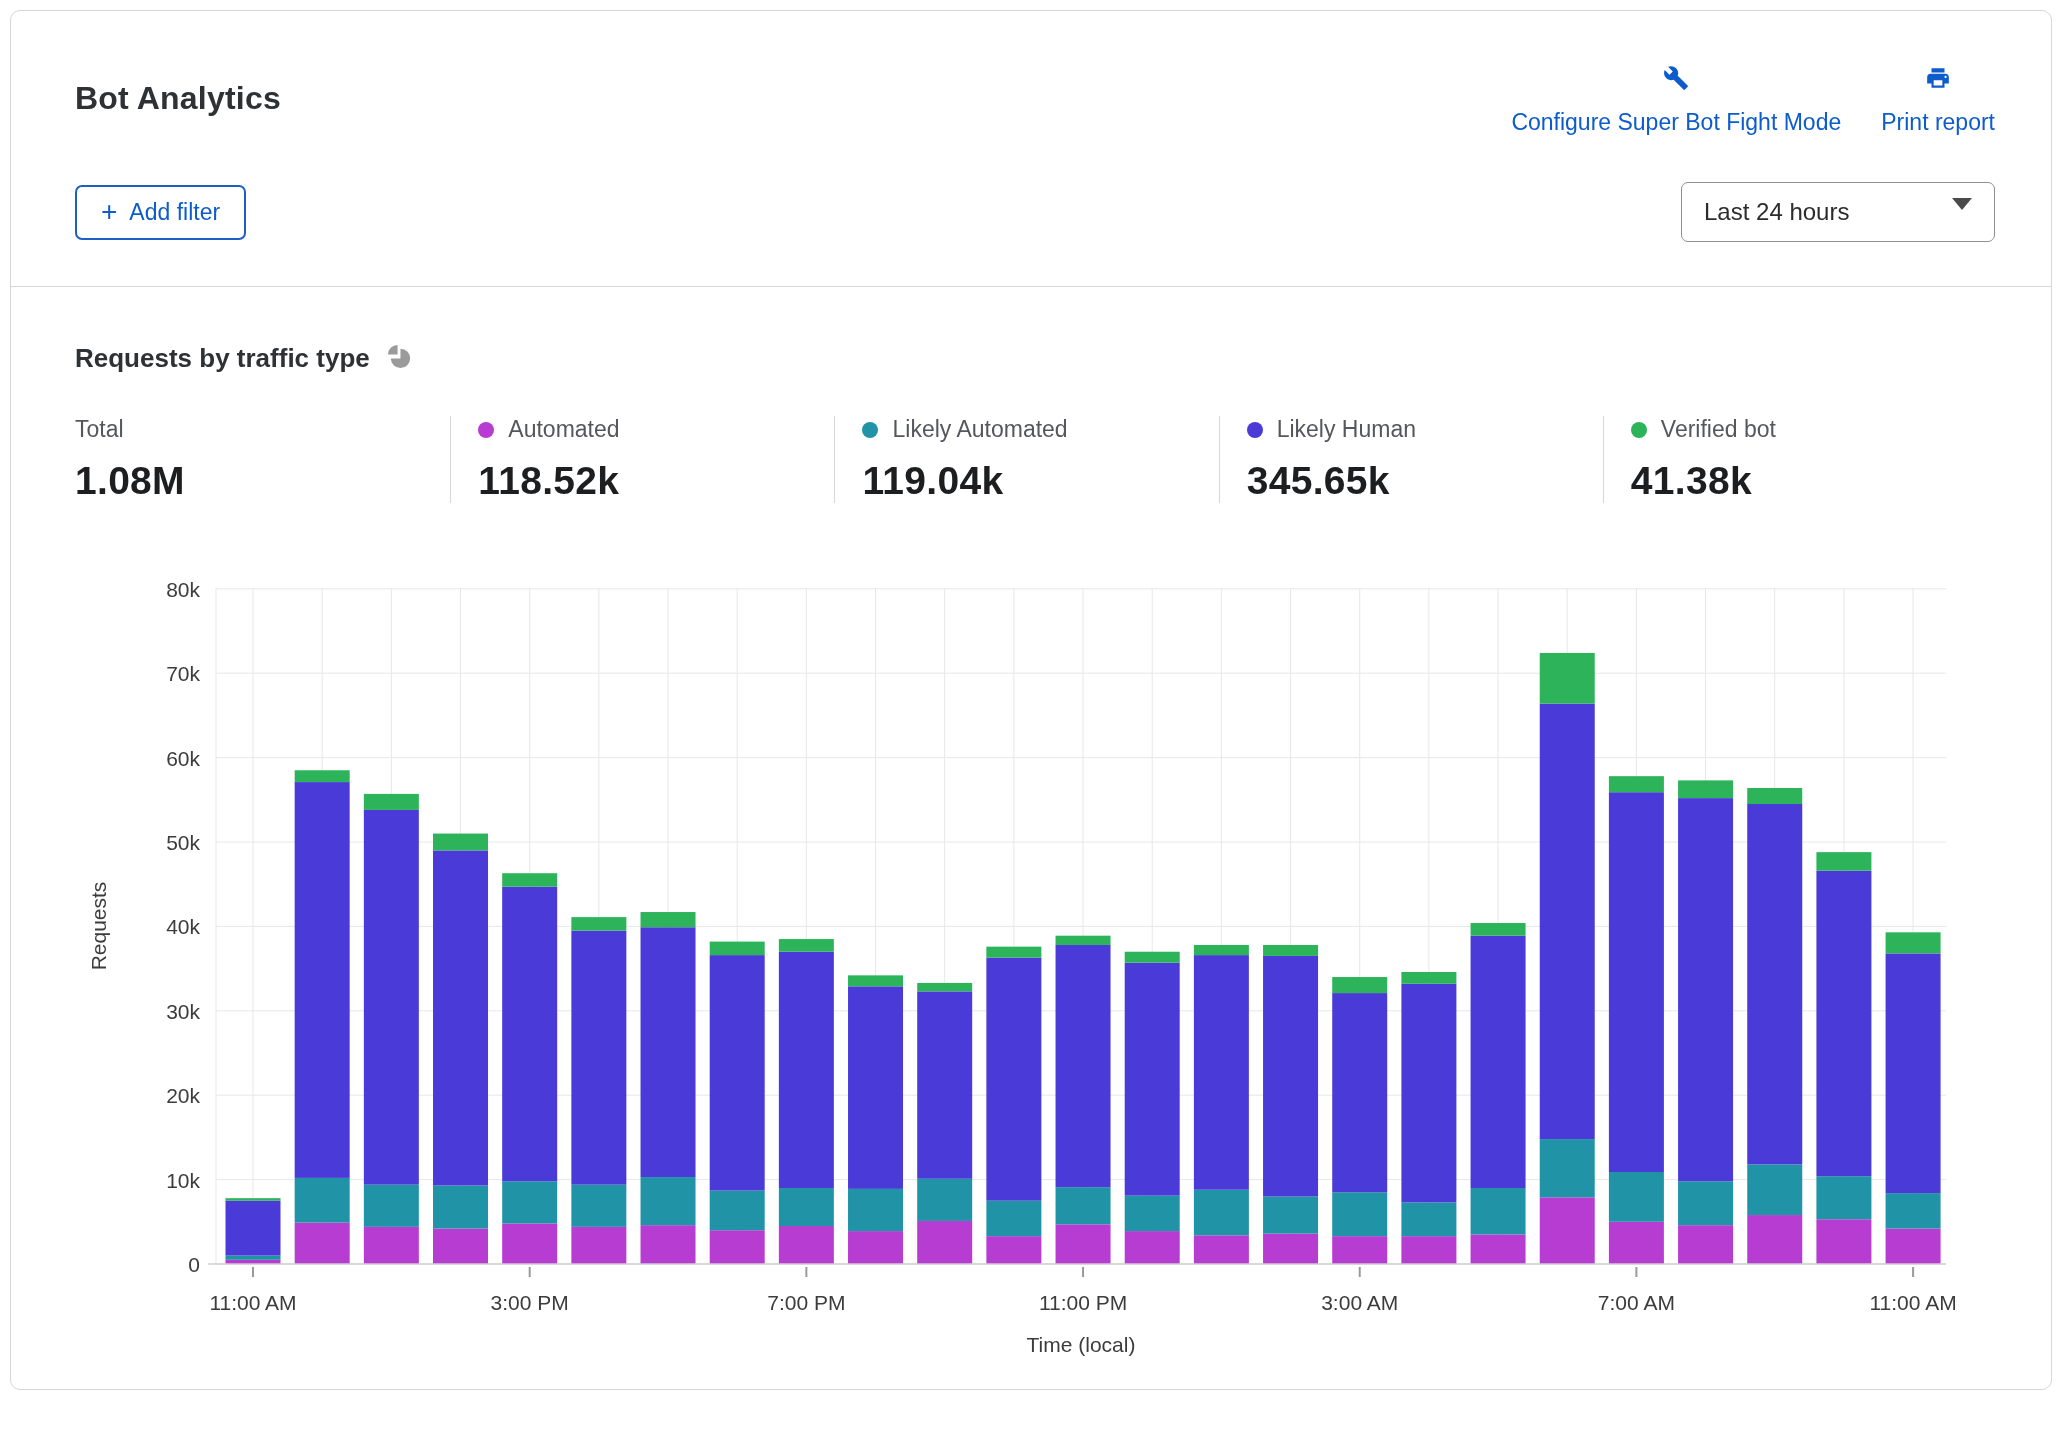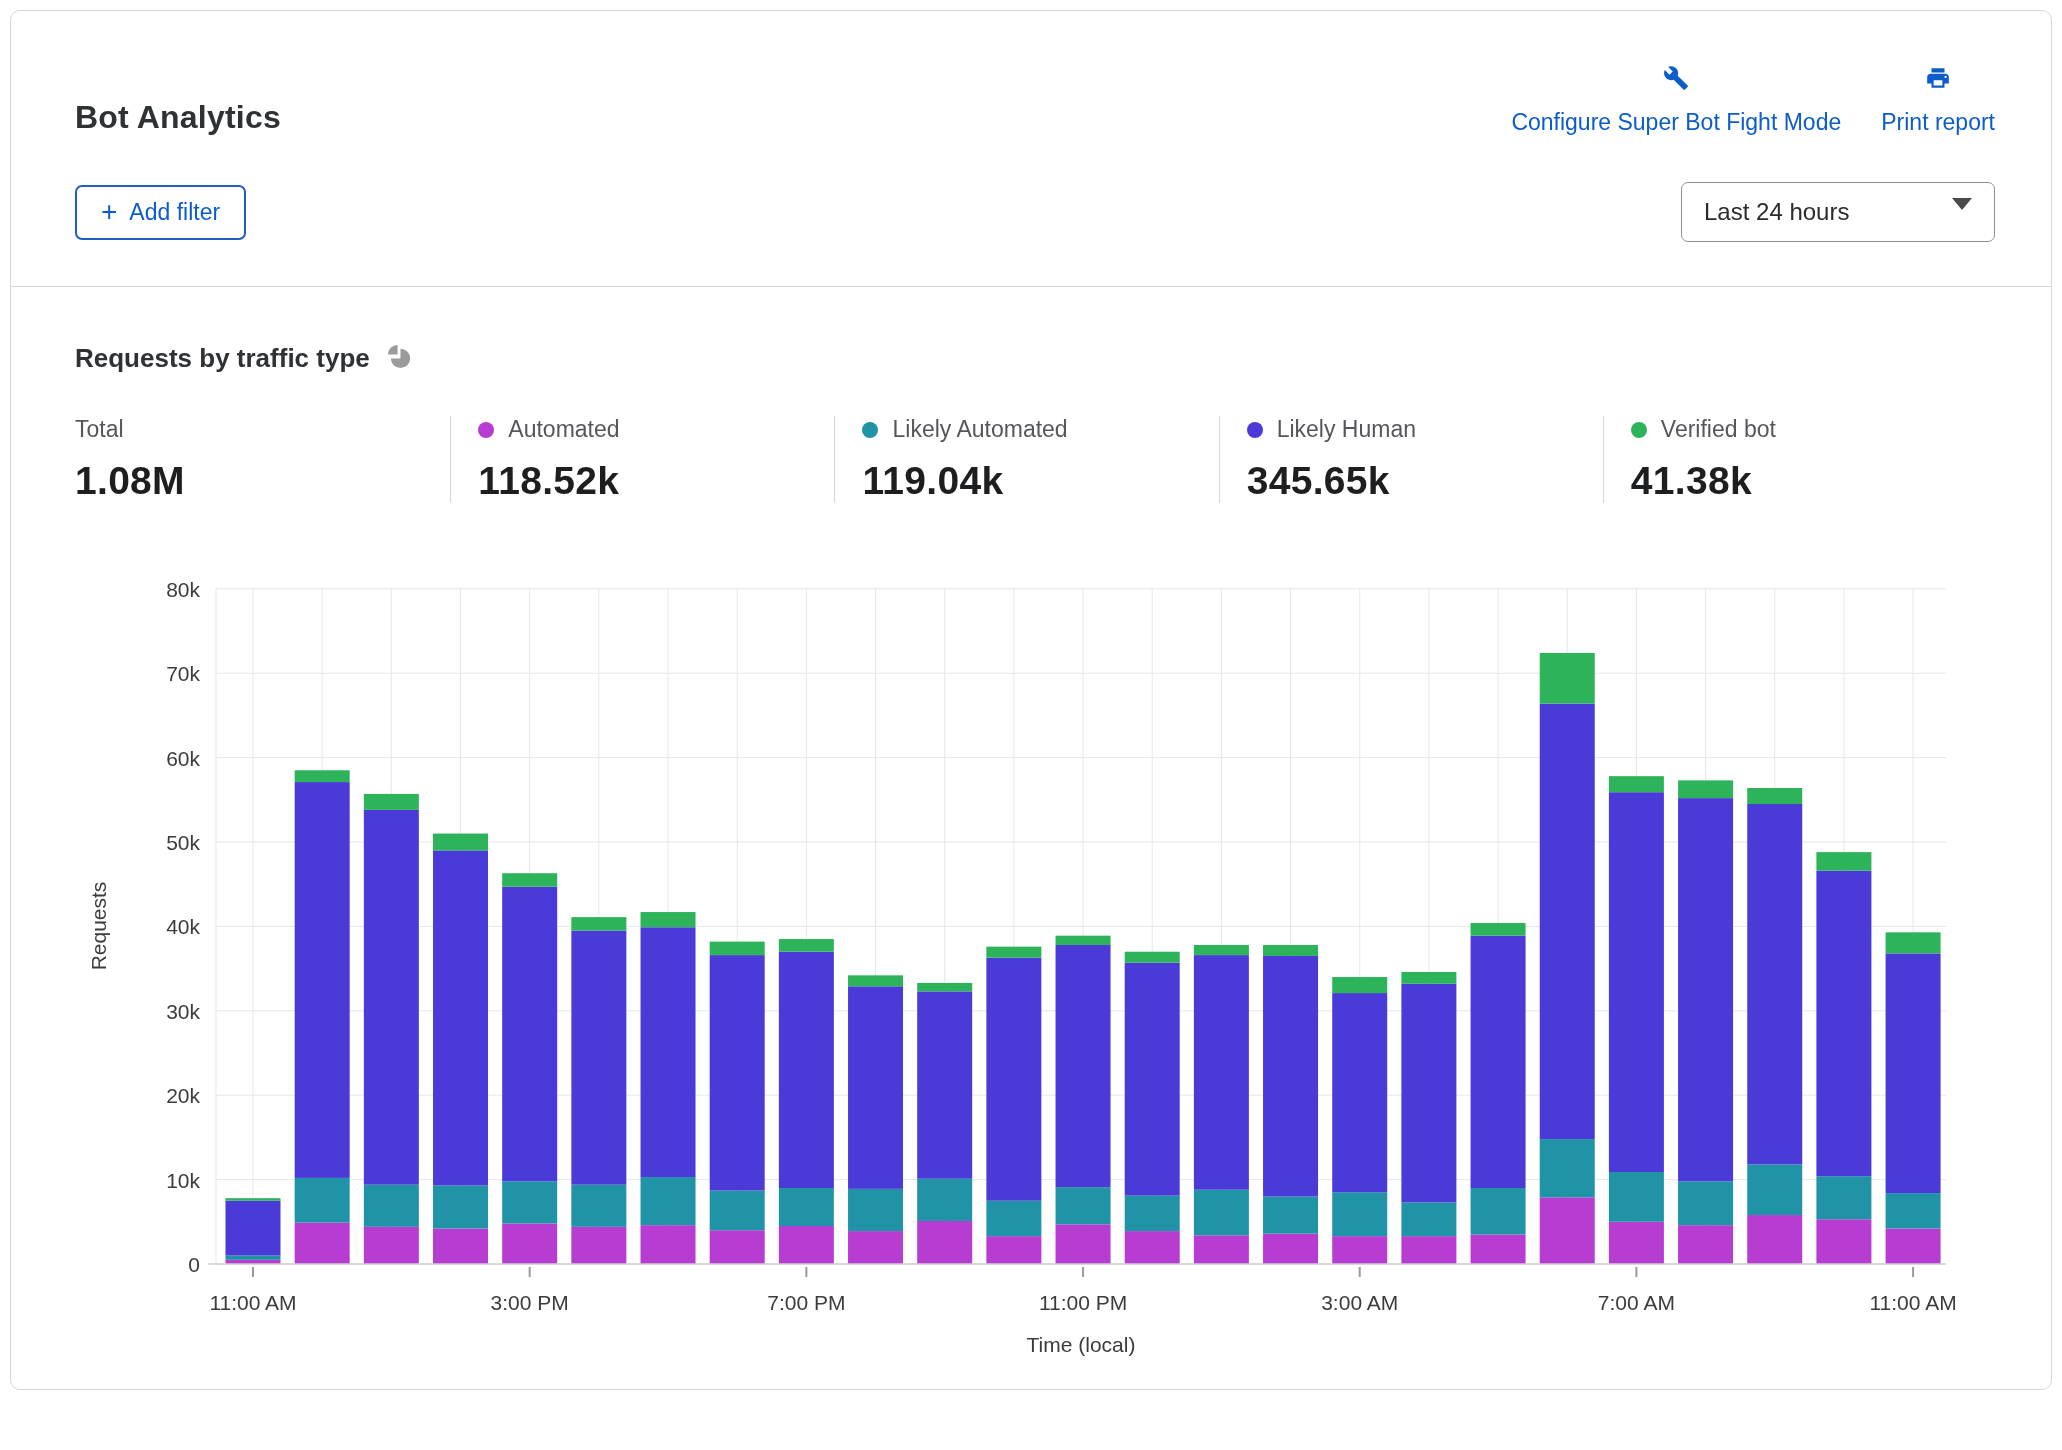--- a/index.html
+++ b/index.html
@@ -1,18 +1,18 @@
 <!DOCTYPE html>
 <html><head>
 <meta charset="utf-8">
 <style>
   html,body{margin:0;padding:0;background:#fff;font-family:"Liberation Sans",sans-serif;color:#303336;}
   .card{margin:10px;border:1px solid #d6d6d6;border-radius:10px;overflow:hidden;background:#fff;}
   .card-header{padding:50px 56px 44px 64px;border-bottom:1px solid #d6d6d6;}
-  .hrow{display:flex;justify-content:space-between;align-items:flex-end;}
+  .hrow{display:flex;justify-content:space-between;align-items:center;}
   .page-title{font-size:32px;font-weight:700;color:#2f3235;letter-spacing:.2px;}
   .links{display:flex;align-items:center;gap:40px;margin-top:4px;}
   .link{display:flex;align-items:center;gap:12px;color:#0d5ccb;font-size:23px;cursor:pointer;text-decoration:none;flex-direction:column;}
   .link svg{flex:0 0 auto;}
   .controls{display:flex;justify-content:space-between;align-items:center;margin-top:46px;}
   .btn-add{display:inline-flex;align-items:center;gap:12px;border:2px solid #1d5fc2;border-radius:7px;background:#fff;
            color:#0d5ccb;font-size:23px;padding:12px 24px;cursor:pointer;font-family:inherit;}
   .btn-add .plus{font-size:28px;line-height:20px;font-weight:400;}
   .dropdown{display:flex;justify-content:space-between;width:268px;border:1px solid #8f8f8f;border-radius:7px;
             padding:15px 22px;font-size:24px;color:#2c2c2c;cursor:pointer;background:#fff;}

